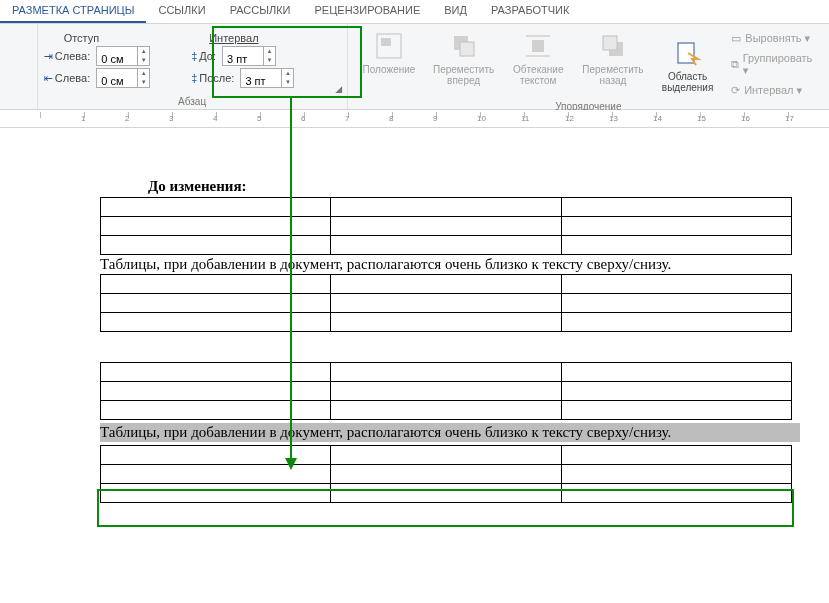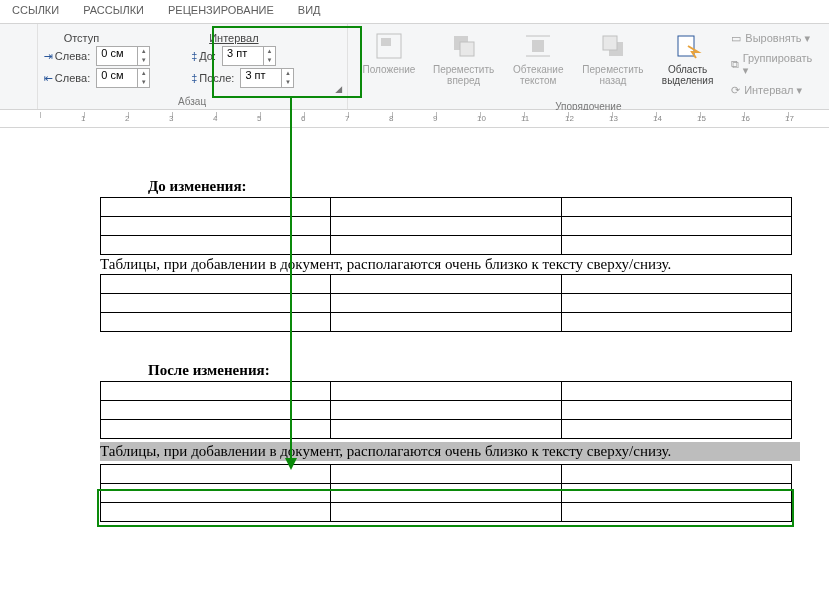--- a/index.html
+++ b/index.html
@@ -9,21 +9,21 @@
 .tab { padding: 4px 12px; color: #5d5d5d; cursor: pointer; font-size: 11px; }
 .tab.active { color: #2b579a; border-bottom: 2px solid #2b579a; }
 
 .ribbon { display: flex; height: 86px; background: #f5f6f7; border-bottom: 1px solid #d4d4d4; }
 .group { display: flex; flex-direction: column; justify-content: space-between; border-right: 1px solid #e1e1e1; padding: 2px 6px 0 6px; position: relative; }
 .group-title { text-align: center; color: #777; font-size: 10px; padding: 2px 0; }
 .group-body { flex: 1; display: flex; gap: 4px; }
 
 .col { display: flex; flex-direction: column; gap: 2px; justify-content: center; }
 .lbl { color: #444; padding-right: 4px; }
-.spin { display: flex; align-items: flex-start; border: 1px solid #ababab; background: #fff; height: 20px; }
+.spin { display: flex; align-items: flex-end; border: 1px solid #ababab; background: #fff; height: 20px; }
 .spin input { border: none; width: 40px; font-size: 11px; padding: 0 4px; background: transparent; }
 .spin .arrows { display: flex; flex-direction: column; width: 12px; border-left: 1px solid #ababab; }
 .spin .arrows span { font-size: 6px; text-align: center; color: #666; line-height: 9px; height: 9px; cursor: pointer; }
 
 .big-btn { display: flex; flex-direction: column; align-items: center; justify-content: flex-start; width: 72px; padding-top: 4px; color: #a0a0a0; cursor: pointer; gap: 2px; }
 .big-btn .ico { width: 32px; height: 32px; display: flex; align-items: center; justify-content: center; }
 .big-btn .txt { font-size: 10px; text-align: center; line-height: 11px; }
 
 .small-btn { display: flex; align-items: center; gap: 4px; color: #444; padding: 2px 4px; cursor: pointer; font-size: 11px; }
 .small-btn.disabled { color: #a0a0a0; }
@@ -45,24 +45,26 @@
 .arrow-head { position: absolute; width: 0; height: 0; border-left: 6px solid transparent; border-right: 6px solid transparent; border-top: 12px solid #0a8a0a; pointer-events: none; }
 
 .dialog-launcher { position: absolute; right: 2px; bottom: 14px; width: 12px; height: 12px; font-size: 9px; color: #777; cursor: pointer; display:flex; align-items:center; justify-content:center; border:1px solid transparent;}
 
 svg { display: block; }
 </style>
 </head>
 <body>
 
 <div class="tabs">
+  <div class="tab active">РАЗМЕТКА СТРАНИЦЫ</div>
   <div class="tab">ССЫЛКИ</div>
   <div class="tab">РАССЫЛКИ</div>
   <div class="tab">РЕЦЕНЗИРОВАНИЕ</div>
   <div class="tab">ВИД</div>
+  <div class="tab">РАЗРАБОТЧИК</div>
 </div>
 
 <div class="ribbon">
 
   <div class="group" style="width:56px;">
     <div class="group-title">&nbsp;</div>
   </div>
 
   <div class="group" style="width:310px;">
     <div class="group-body">
@@ -155,21 +157,21 @@
       </div>
       <div class="big-btn">
         <div class="ico">
             <svg width="28" height="28">
               <rect x="10" y="10" width="14" height="14" fill="#d0d0d0"></rect>
               <rect x="4" y="4" width="14" height="14" fill="#e8e8e8" stroke="#c0c0c0"></rect>
             </svg>
           </div>
         <div class="txt">Переместить назад</div>
       </div>
-      <div class="big-btn" style="color:#444;">
+      <div class="big-btn" style="color:#444;justify-content:center;">
         <div class="ico">
             <svg width="28" height="28">
               <rect x="4" y="4" width="16" height="20" fill="#fff" stroke="#2b579a"></rect>
               <path d="M14 14 L24 20 L18 20 L22 26" stroke="#e8a33d" stroke-width="2" fill="none"></path>
             </svg>
           </div>
         <div class="txt">Область выделения</div>
       </div>
       <div class="col" style="gap:3px;padding-top:4px;">
         <div class="small-btn disabled">
@@ -286,21 +288,20 @@
         <tr>
           <td></td>
           <td></td>
           <td></td>
         </tr>
       </tbody>
     </table>
 
   <div style="height:30px;"></div>
 
-  <div class="heading"><b>После изменения:</b></div>
   <table class="tbl">
       <tbody>
         <tr>
           <td></td>
           <td></td>
           <td></td>
         </tr>
         <tr>
           <td></td>
           <td></td>

